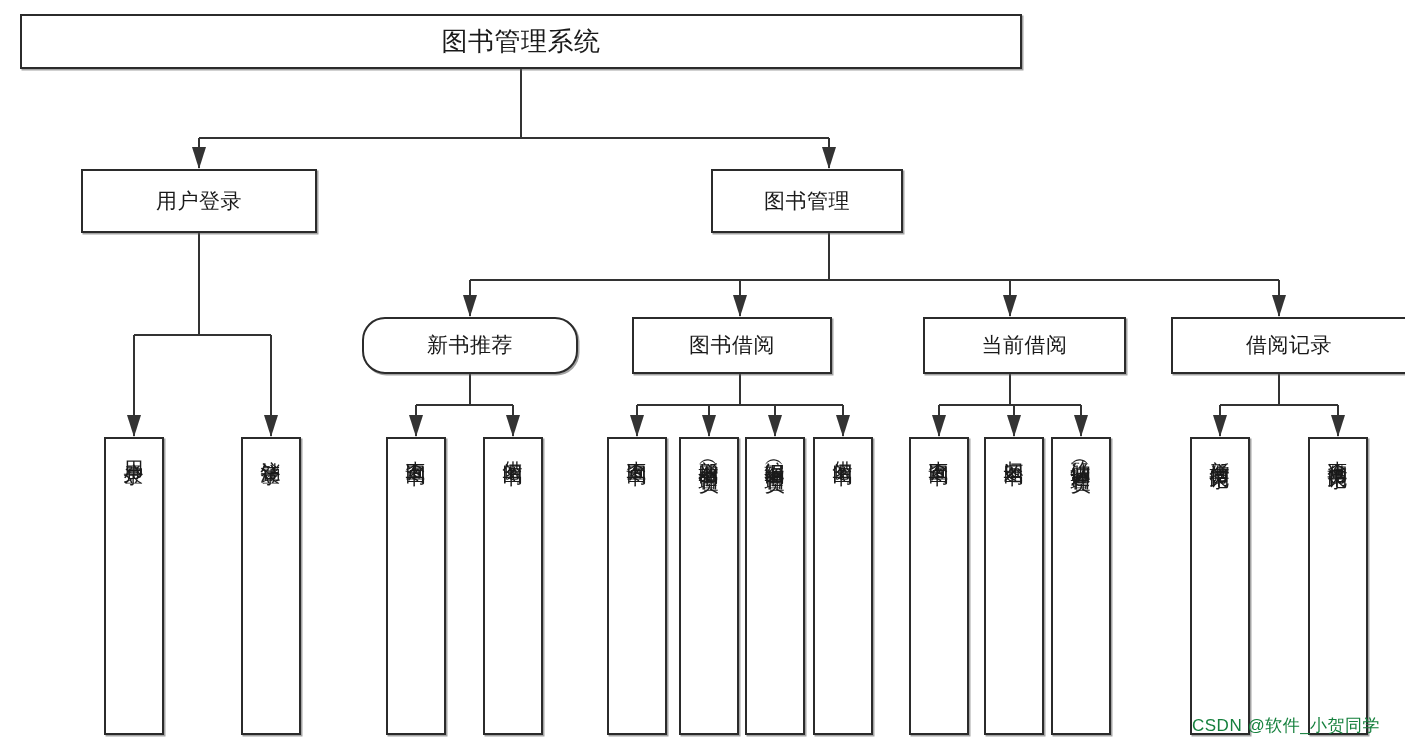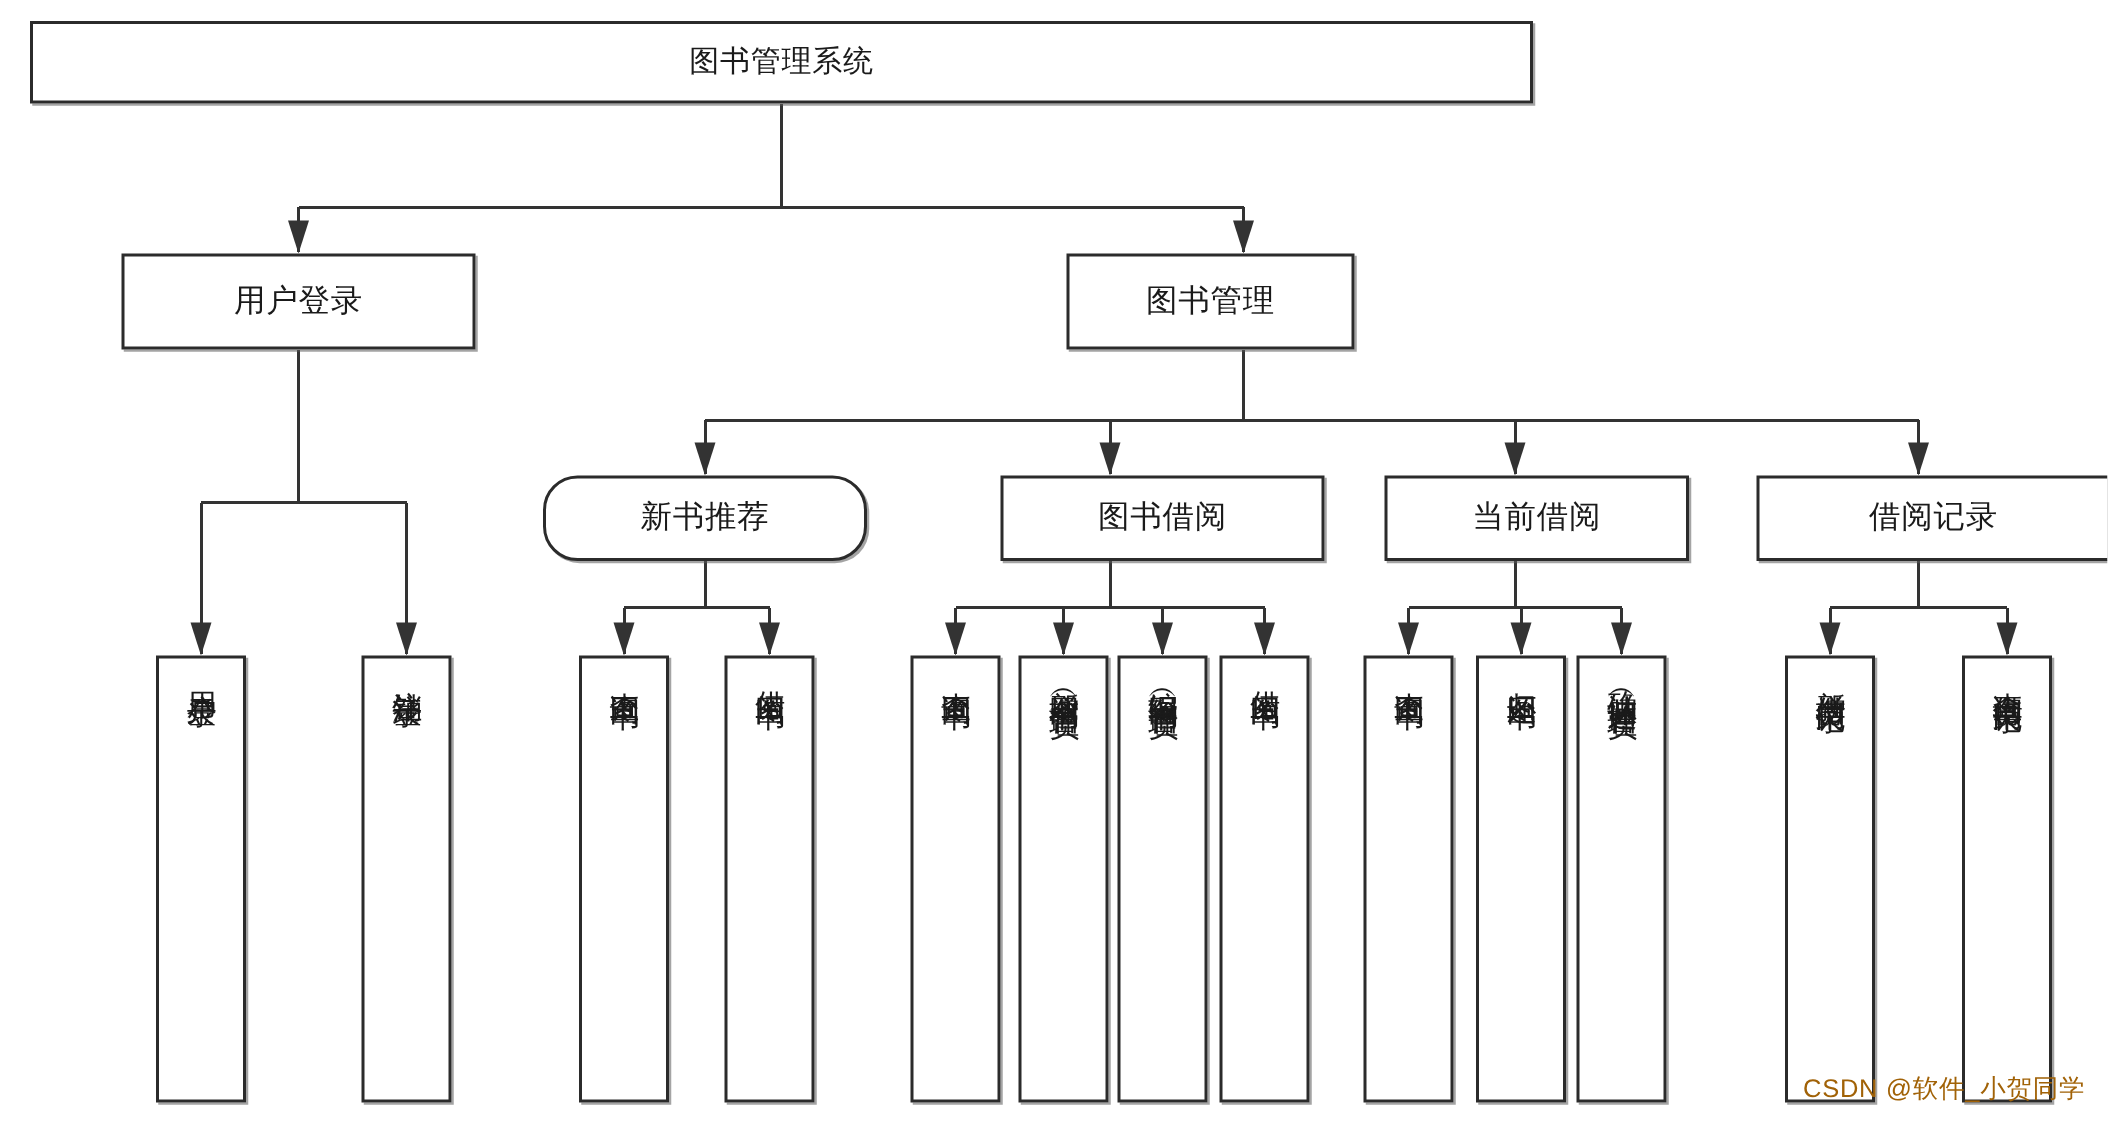--- a/index.html
+++ b/index.html
@@ -53,29 +53,28 @@
     padding-top: 6px;
   }
   .node.vertical .node-label {
     writing-mode: vertical-rl;
     text-orientation: upright;
     font-size: 20px;
     letter-spacing: 2px;
     line-height: 1;
   }
   .node.root .node-label {
-    font-size: 20px;
+    font-size: 26px;
   }
   .watermark {
     position: absolute;
     font-size: 17px;
-    color: #a16207;
+    color: #15803d;
     white-space: nowrap;
     letter-spacing: 0.5px;
-    padding-left: 10px;
   }
 </style>
 </head>
 <body>
 
 <div id="canvas">
   <svg id="wires" viewBox="0 0 1405 747" width="1405" height="747" aria-hidden="true">
       <line x1="521" y1="69" x2="521" y2="138" stroke="#333333" stroke-width="2" shape-rendering="crispEdges"></line>
       <line x1="199" y1="138" x2="829" y2="138" stroke="#333333" stroke-width="2" shape-rendering="crispEdges"></line>
       <line x1="199" y1="138" x2="199" y2="168" stroke="#333333" stroke-width="2" shape-rendering="crispEdges"></line>
@@ -135,21 +134,21 @@
       </div>
       <div class="node horizontal" style="left: 81px; top: 169px; width: 236px; height: 64px;">
         <span class="node-label">用户登录</span>
       </div>
       <div class="node horizontal" style="left: 711px; top: 169px; width: 192px; height: 64px;">
         <span class="node-label">图书管理</span>
       </div>
       <div class="node horizontal" style="left: 362px; top: 317px; width: 216px; height: 57px; border-radius: 23px;">
         <span class="node-label">新书推荐</span>
       </div>
-      <div class="node horizontal" style="left: 632px; top: 317px; width: 216px; height: 57px; margin-left: 35px;">
+      <div class="node horizontal" style="left: 632px; top: 317px; width: 200px; height: 57px;">
         <span class="node-label">图书借阅</span>
       </div>
       <div class="node horizontal" style="left: 923px; top: 317px; width: 203px; height: 57px;">
         <span class="node-label">当前借阅</span>
       </div>
       <div class="node horizontal" style="left: 1171px; top: 317px; width: 236px; height: 57px;">
         <span class="node-label">借阅记录</span>
       </div>
       <div class="node vertical" style="left: 104px; top: 437px; width: 60px; height: 298px;">
         <span class="node-label">用户登录</span>

